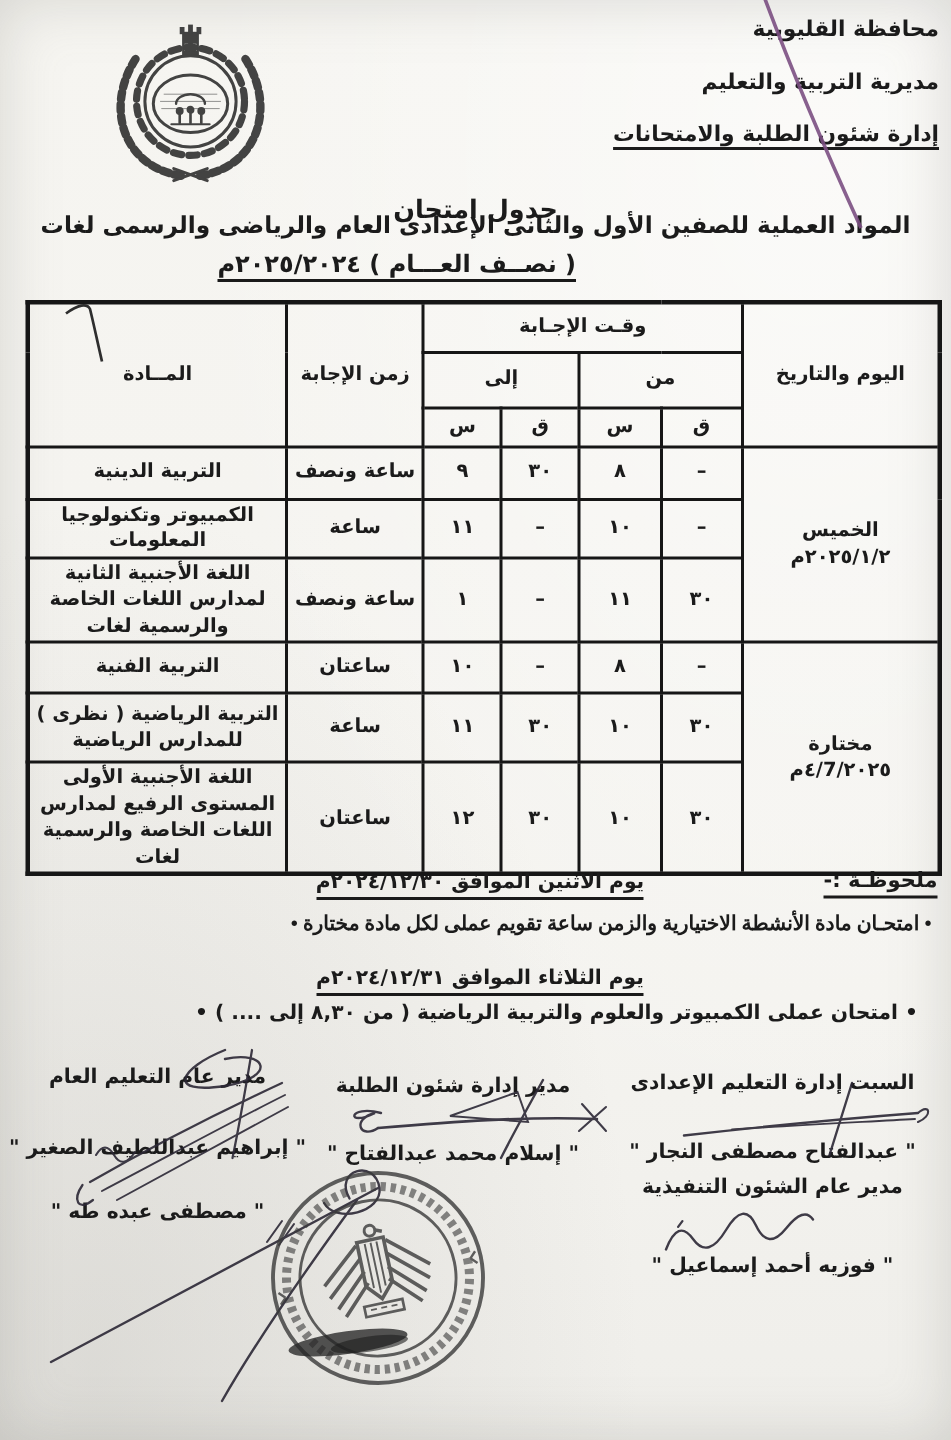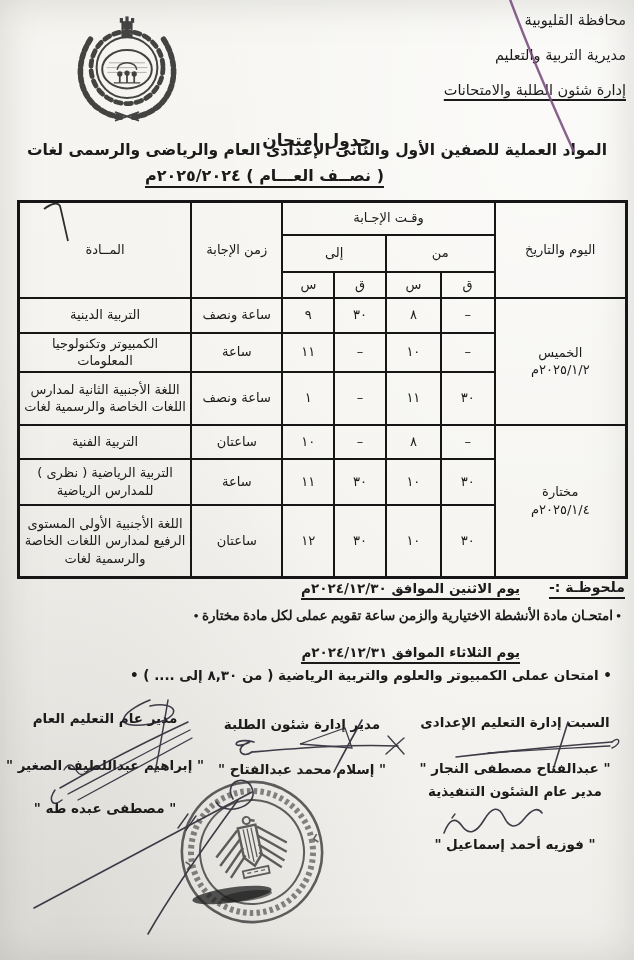--- a/index.html
+++ b/index.html
@@ -13,46 +13,46 @@
   .paper{
     position:absolute;inset:0;
     background:
       radial-gradient(ellipse at 85% 10%, rgba(255,255,255,.55), rgba(255,255,255,0) 55%),
       radial-gradient(ellipse at 10% 95%, rgba(160,158,152,.25), rgba(160,158,152,0) 45%),
       linear-gradient(180deg,#f6f5f1 0%,#f4f3ef 70%,#efeeea 100%);
     box-shadow:inset 0 0 40px rgba(120,118,112,.25);
   }
   
   .org-block{position:absolute;top:12px;right:8px;width:250px;text-align:right;}
-  .org-line{font-size:14.5px;font-weight:400;margin:0 0 19px 0;letter-spacing:0;}
+  .org-line{font-size:14.5px;font-weight:700;margin:0 0 19px 0;letter-spacing:0;}
   .org-line.u{ text-decoration:underline;text-decoration-thickness:2px;text-underline-offset:4px;}
   
   .title1{position:absolute;top:130px;left:0;width:634px;text-align:center;font-size:17px;font-weight:700;}
   .title2{position:absolute;top:141px;left:0;width:634px;text-align:center;font-size:15.5px;font-weight:700;}
   .title3{position:absolute;top:166px;left:0;width:529px;text-align:center;font-size:16px;font-weight:700;}
   .title3 span{border-bottom:2px solid #1a1a1a;padding-bottom:1px;}
   
   table.sched{
     position:absolute;top:200px;left:17px;width:611px;
     border-collapse:collapse;table-layout:fixed;direction:rtl;
   }
   table.sched td{
     border:2px solid #161616;text-align:center;vertical-align:middle;
-    font-weight:400;font-size:13px;padding:1px 4px;line-height:1.35;
+    font-weight:700;font-size:13px;padding:1px 4px;line-height:1.35;
     overflow:hidden;
     margin-left:48px;
   }
   table.sched{border:3px solid #161616;}
   td.subject{font-size:12.5px;line-height:1.45;}
   td.daycell{font-size:13.5px;line-height:2.1;}
   .hdr{font-size:14px;}
   
   .note-label{position:absolute;top:579px;right:9px;font-size:14px;font-weight:700;}
   .note-label span{border-bottom:2px solid #1a1a1a;padding-bottom:2px;}
-  .day-heading{position:absolute;left:120px;width:400px;font-size:13.5px;font-weight:700;}
+  .day-heading{position:absolute;left:120px;width:400px;text-align:center;font-size:13.5px;font-weight:700;}
   .day-heading span{border-bottom:2px solid #1a1a1a;padding-bottom:2px;}
   .note-line{position:absolute;font-size:13.5px;font-weight:700;text-align:right;}
   
   .sig{position:absolute;text-align:center;font-weight:700;font-size:13.5px;}
   .sig .t{margin:0;}
   .sig .n{margin:0;}
   .sig-right{top:714px;right:4px;width:230px;}
   .sig-right .n1{margin-top:30px;}
   .sig-right .t2{margin-top:7px;}
   .sig-right .n2{margin-top:37px;}
@@ -165,21 +165,21 @@
     <td>٣٠</td>
     <td>١١</td>
     <td>–</td>
     <td>١</td>
     <td>ساعة ونصف</td>
     <td class="subject">اللغة الأجنبية الثانية لمدارس اللغات الخاصة والرسمية لغات</td>
   </tr>
   <tr style="height:34px">
     <td rowspan="3" class="daycell">
       <div>مختارة</div>
-      <div>٢٠٢٥/١/٤م</div>
+      <div>٢٠٢٥/7/٤م</div>
     </td>
     <td>–</td>
     <td>٨</td>
     <td>–</td>
     <td>١٠</td>
     <td>ساعتان</td>
     <td class="subject">التربية الفنية</td>
   </tr>
   <tr style="height:46px">
     <td>٣٠</td>

